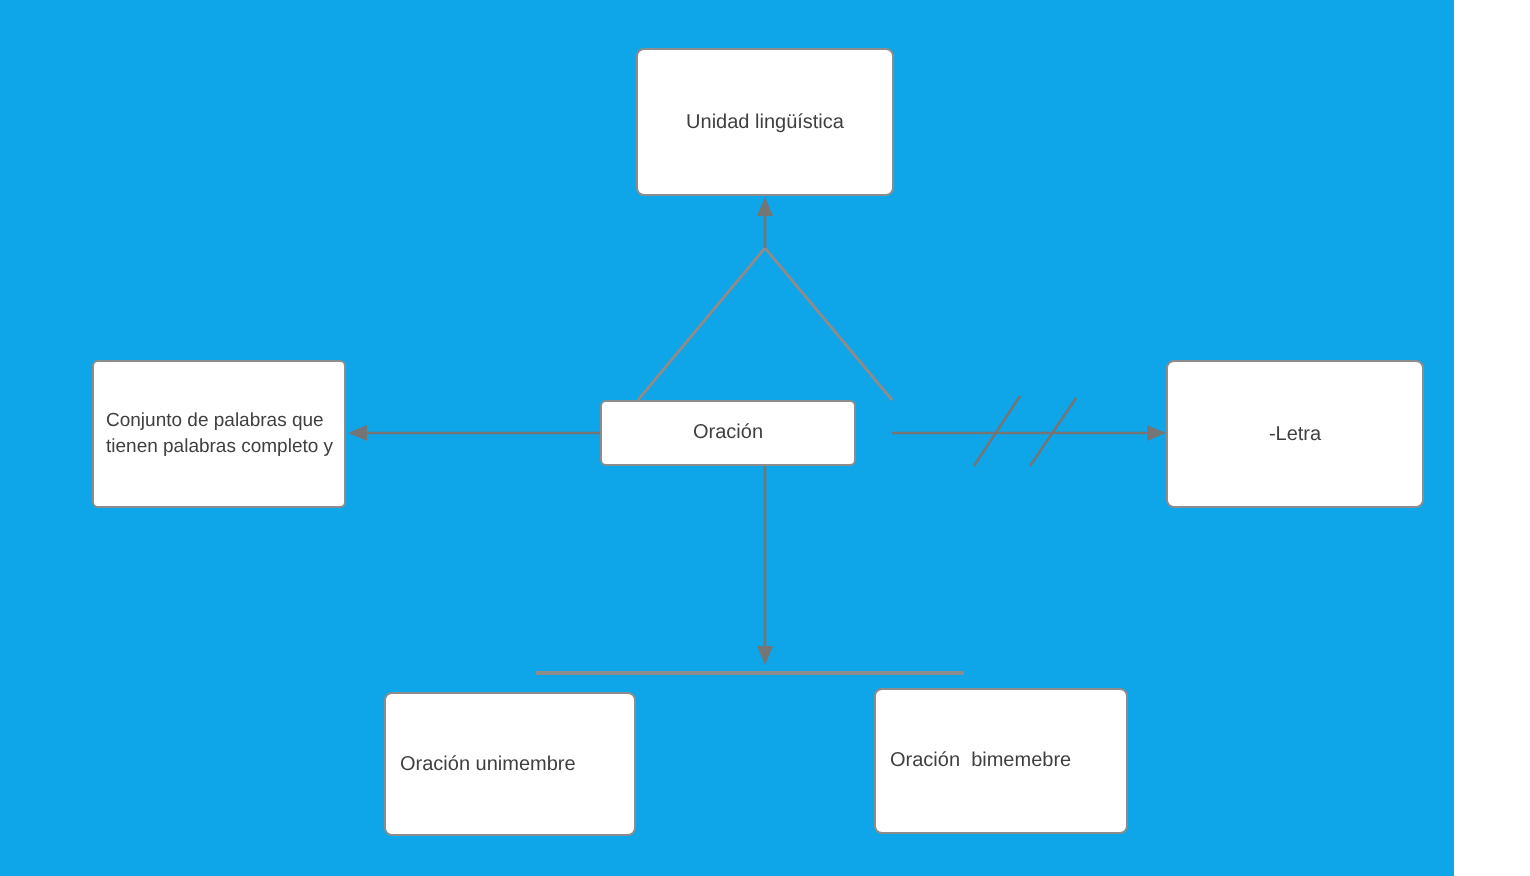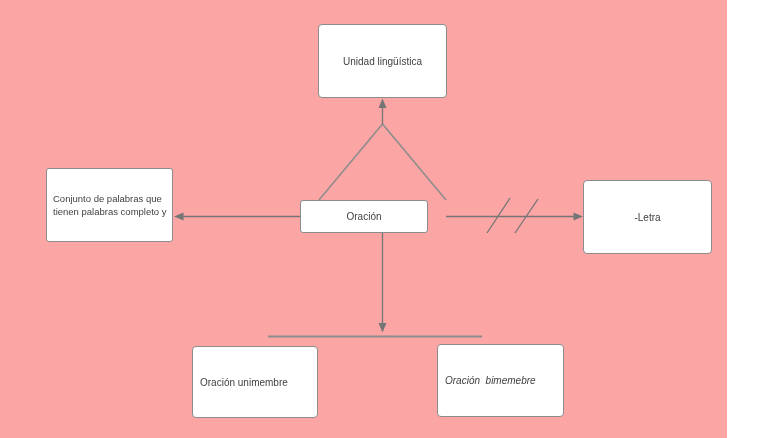--- a/index.html
+++ b/index.html
@@ -5,21 +5,21 @@
   html, body {
     margin: 0;
     padding: 0;
     background: #ffffff;
     font-family: "Liberation Sans", sans-serif;
   }
   .canvas {
     position: relative;
     width: 727px;
     height: 438px;
-    background: #fca5a5;
+    background: #0ea5e9;
     overflow: hidden;
   }
   .connector-layer {
     position: absolute;
     left: 0;
     top: 0;
     width: 765px;
     height: 438px;
   }
   .node {
@@ -48,24 +48,23 @@
     align-items: center;
     padding: 17px 7px;
     text-align: left;
   }
   .small-lines {
     font-size: 9.5px;
     white-space: nowrap;
   }
   .pre-space {
     white-space: pre;
-    font-style: italic;
   }
   #node-top        { left: 318px; top: 24px;  width: 129px; height: 74px; }
-  #node-left       { left: 46px;  top: 168px; width: 127px; height: 74px; border-radius: 3px; }
+  #node-left       { left: 46px;  top: 180px; width: 127px; height: 74px; border-radius: 3px; }
   #node-center     { left: 300px; top: 200px; width: 128px; height: 33px; border-width: 1.5px; border-radius: 3px; }
   #node-right      { left: 583px; top: 180px; width: 129px; height: 74px; align-items: center; }
   #node-bottom-left  { left: 192px; top: 346px; width: 126px; height: 72px; }
   #node-bottom-right { left: 437px; top: 344px; width: 127px; height: 73px; border-width: 1.5px; }
   .conn { stroke: #757575; stroke-width: 1.3; fill: none; }
   .conn-head { fill: #757575; stroke: none; }
   .shape-line { stroke: #8c8c8c; stroke-width: 1.5; fill: none; }
   .divider { stroke: #8c8c8c; stroke-width: 2; }
 </style>
 </head>

